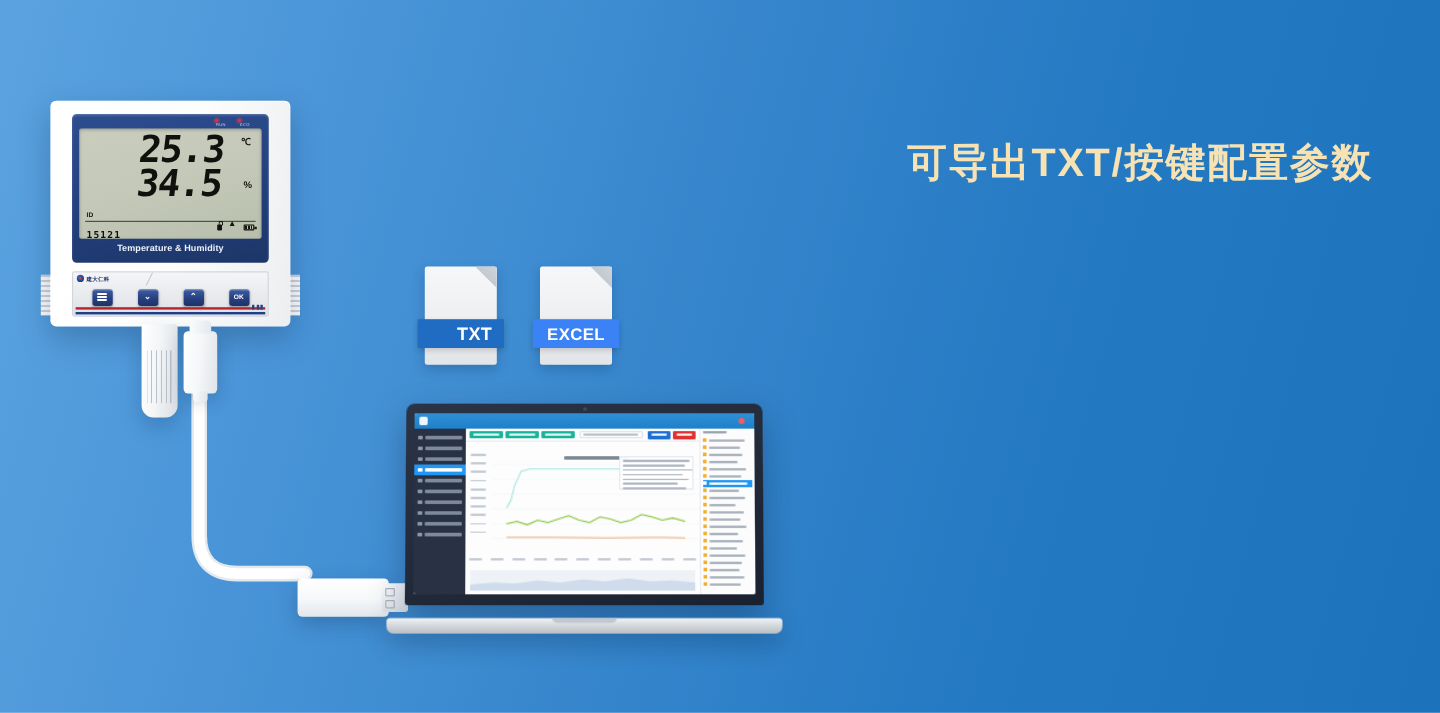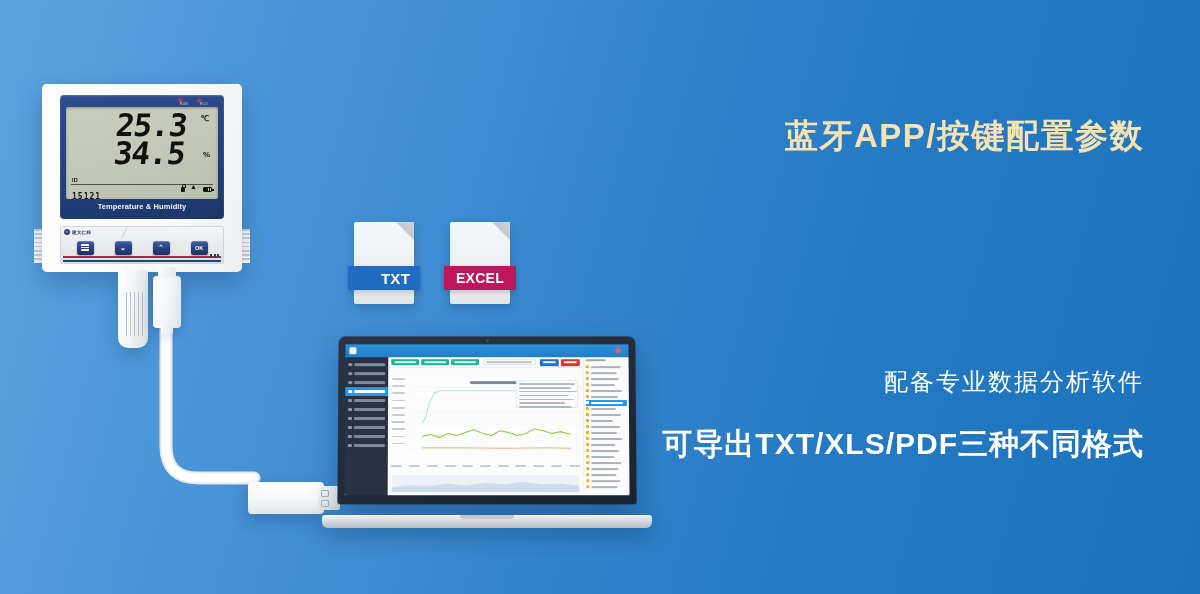--- a/index.html
+++ b/index.html
@@ -146,21 +146,21 @@
   .fold { position:absolute; right:0; top:0; width:18px; height:18px;
           background:linear-gradient(225deg,#cfd4d9 0%,#c3c9cf 50%,#dfe3e7 51%);
           clip-path:polygon(0 0,100% 100%,100% 0); }
   .ribbon {
     position:absolute; left:0; right:0; top:44px; height:24px;
     display:flex; align-items:center; justify-content:center;
     color:#fff; font-weight:bold; font-size:15px; letter-spacing:.3px;
     box-shadow:0 2px 5px rgba(0,0,0,.18);
   }
   .ribbon.txt   { background:#1f6cc2;padding-left:23px; }
-  .ribbon.excel { background:#be185d; font-size:14px; }
+  .ribbon.excel { background:#3b82f6; font-size:14px; }
   .ribbon.pdf   { background:#f41d1d; }
 
   
   .laptop { position:absolute; left:322px; top:336px; width:330px; height:192px; }
   .lid {
     position:absolute; left:16px; top:0; width:298px; height:168px;
     background:linear-gradient(160deg,#2b3446 0%,#222a3a 55%,#1a2130 100%);
     border-radius:7px 7px 2px 2px; padding:8px 7px 9px 7px;
     box-shadow:0 12px 28px rgba(8,35,70,.35);
     transform:perspective(700px) rotateX(2deg);
@@ -576,20 +576,16 @@
           </div>
         </div>
       </div>
     </div>
     <div class="base">
       <div class="base-notch"></div>
     </div>
   </div>
 
   <div class="copy">
-    <div class="sub">蓝牙APP/按键配置参数</div>
+    <div class="sub">可导出TXT/按键配置参数</div>
   </div>
-  <div class="copy2">
-    <div class="line1">配备专业数据分析软件</div>
-    <div class="line2">可导出TXT/XLS/PDF三种不同格式</div>
-  </div>
 
 </div>
 
 </body></html>

